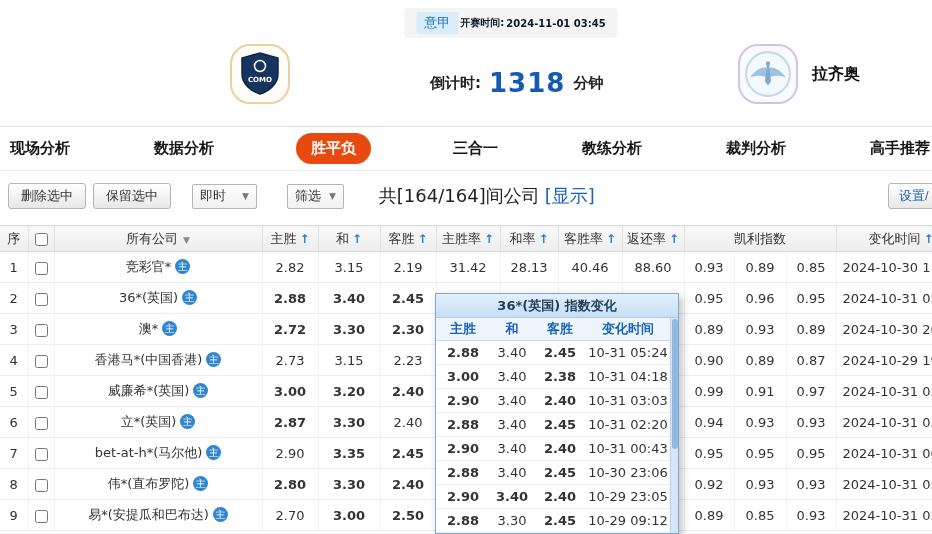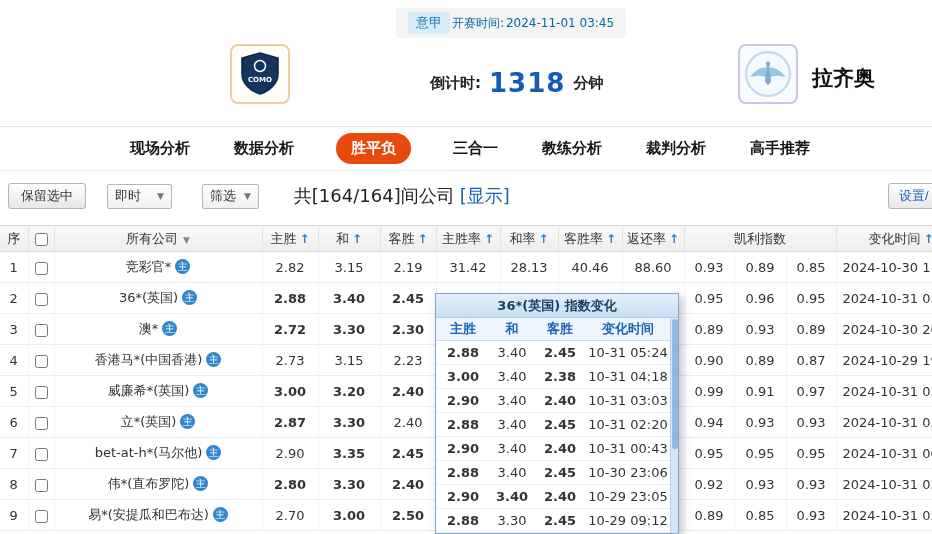--- a/index.html
+++ b/index.html
@@ -7,32 +7,32 @@
   body {
     width:932px; height:534px; overflow:hidden; position:relative;
     background:#fff; color:#333; font-size:13px;
     font-family:"DejaVu Sans","Liberation Sans",sans-serif;
   }
   
   .top-section { position:relative; height:127px; background:#fff; border-bottom:1px solid #e3e3e3; }
   .match-strip { position:absolute; top:8px; left:50%; transform:translateX(-50%); margin-left:45px;
     display:flex; align-items:center; gap:2px; background:#f4f4f4; border-radius:4px; padding:4px 12px; }
   .league-badge { background:#d9ecf9; color:#1a74b8; font-size:13px; padding:2px 8px; border-radius:2px; }
-  .start-label, .start-time { font-weight:normal; color:#0369a1; font-size:12px; }
+  .start-label, .start-time { font-weight:bold; color:#0f172a; font-size:10px; }
   .home-name { position:absolute; left:142px; top:64px; font-size:21px; font-weight:bold; color:#111; }
-  .away-name { position:absolute; left:812px; top:64px; font-size:21px; font-weight:bold; color:#111; }
-  .logo-box { position:absolute; top:44px; width:60px; height:60px; border-radius:8px;
+  .away-name { position:absolute; left:812px; top:64px; font-size:16px; font-weight:bold; color:#111; }
+  .logo-box { position:absolute; top:44px; width:60px; height:60px; border-radius:20px;
     display:flex; align-items:center; justify-content:center; background:#fff; }
   .home-logo { left:230px; border:2px solid #eccfa0; background:#fffdf8; }
   .away-logo { left:738px; border:2px solid #c9c6e8; background:#f9fbfe; }
   .countdown { position:absolute; left:430px; top:68px; display:flex; align-items:center; gap:8px; }
   .cd-label, .cd-unit { font-size:15px; font-weight:bold; color:#222; }
   .cd-value { font-size:26px; font-weight:bold; color:#155bb5; letter-spacing:1px; }
   
-  .tabs-bar { height:44px; display:flex; align-items:center; justify-content:center; gap:40px;
+  .tabs-bar { height:44px; display:flex; align-items:center; justify-content:space-between; gap:40px;
     border-bottom:1px solid #ececec; background:#fff;padding-left:8px; }
   .tab { font-size:15px; color:#151515; font-weight:bold; cursor:pointer; padding:6px 2px; white-space:nowrap; }
   .tab.active { background:#e8490f; color:#fff; border-radius:16px; padding:6px 15px; }
   
   .toolbar { height:50px; display:flex; align-items:center; padding:0 8px; position:relative; background:#fff; }
   .tb-btn { height:26px; padding:0 12px; margin-right:7px; border:1px solid #b5b5b5; border-radius:3px;
     background:linear-gradient(#ffffff,#e7e7e7); font-size:13px; color:#333; cursor:pointer; white-space:nowrap; }
   .tb-select { display:inline-flex; align-items:center; height:25px; padding:0 7px; border:1px solid #b5b5b5;
     border-radius:2px; background:linear-gradient(#fff,#f0f0f0); font-size:13px; color:#333; gap:16px; cursor:pointer; }
   .sel-instant { margin-left:14px; }
@@ -116,20 +116,21 @@
     <div class="tab">现场分析</div>
     <div class="tab">数据分析</div>
     <div class="tab active">胜平负</div>
     <div class="tab">三合一</div>
     <div class="tab">教练分析</div>
     <div class="tab">裁判分析</div>
     <div class="tab">高手推荐</div>
   </div>
 
 <div class="toolbar">
+  <button class="tb-btn">删除选中</button>
   <button class="tb-btn">保留选中</button>
   <div class="tb-select sel-instant">
     <span>即时</span>
     <span class="caret">▼</span>
   </div>
   <div class="tb-select sel-filter">
     <span>筛选</span>
     <span class="caret">▼</span>
   </div>
   <span class="count-text">

